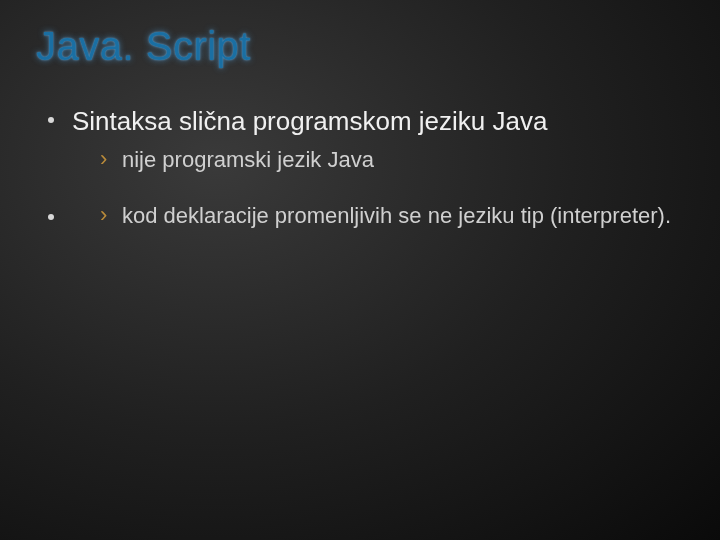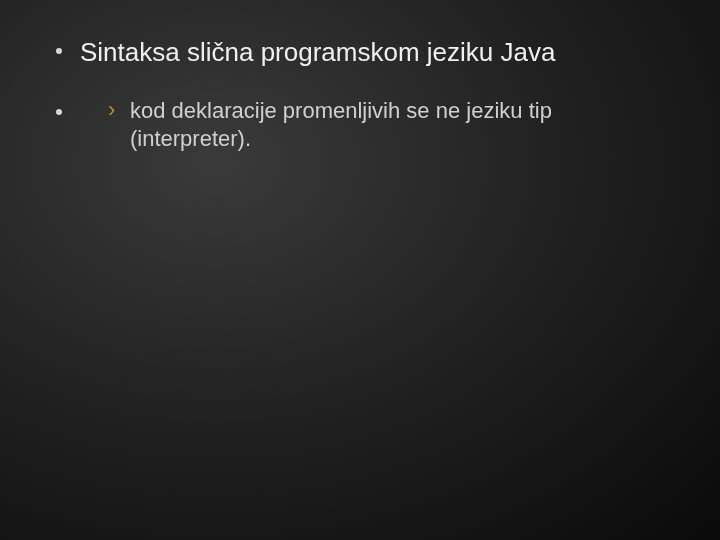--- a/index.html
+++ b/index.html
@@ -24,21 +24,21 @@
     font-size: 40px;
     font-weight: 400;
     color: #1a6fa3;
     text-shadow: 0 0 6px rgba(80,160,220,0.7), 0 0 2px rgba(120,190,240,0.8);
     letter-spacing: 0.5px;
     margin-bottom: 36px;
   }
   ul.main {
     list-style: none;
     padding: 0;
-    margin: 12px;
+    margin: 4px;
   }
   ul.main > li {
     position: relative;
     padding-left: 32px;
     margin-bottom: 28px;
   }
   ul.main > li::before {
     content: "";
     position: absolute;
     left: 8px;
@@ -75,25 +75,31 @@
   .sub-text {
     font-size: 22px;
     color: #d0d0d0;
     line-height: 1.3;
   }
 </style>
 </head>
 <body>
 
 <div class="slide">
+  <div class="title">Java. Script</div>
 
   <ul class="main">
 
     <li>
       <div class="main-text">Sintaksa slična programskom jeziku Java</div>
+      <ul class="sub">
+        <li>
+          <div class="sub-text">nije programski jezik Java</div>
+        </li>
+      </ul>
     </li>
 
     <li>
       <ul class="sub">
         <li>
           <div class="sub-text">kod deklaracije promenljivih se ne jeziku tip (interpreter).</div>
         </li>
       </ul>
     </li>
 

